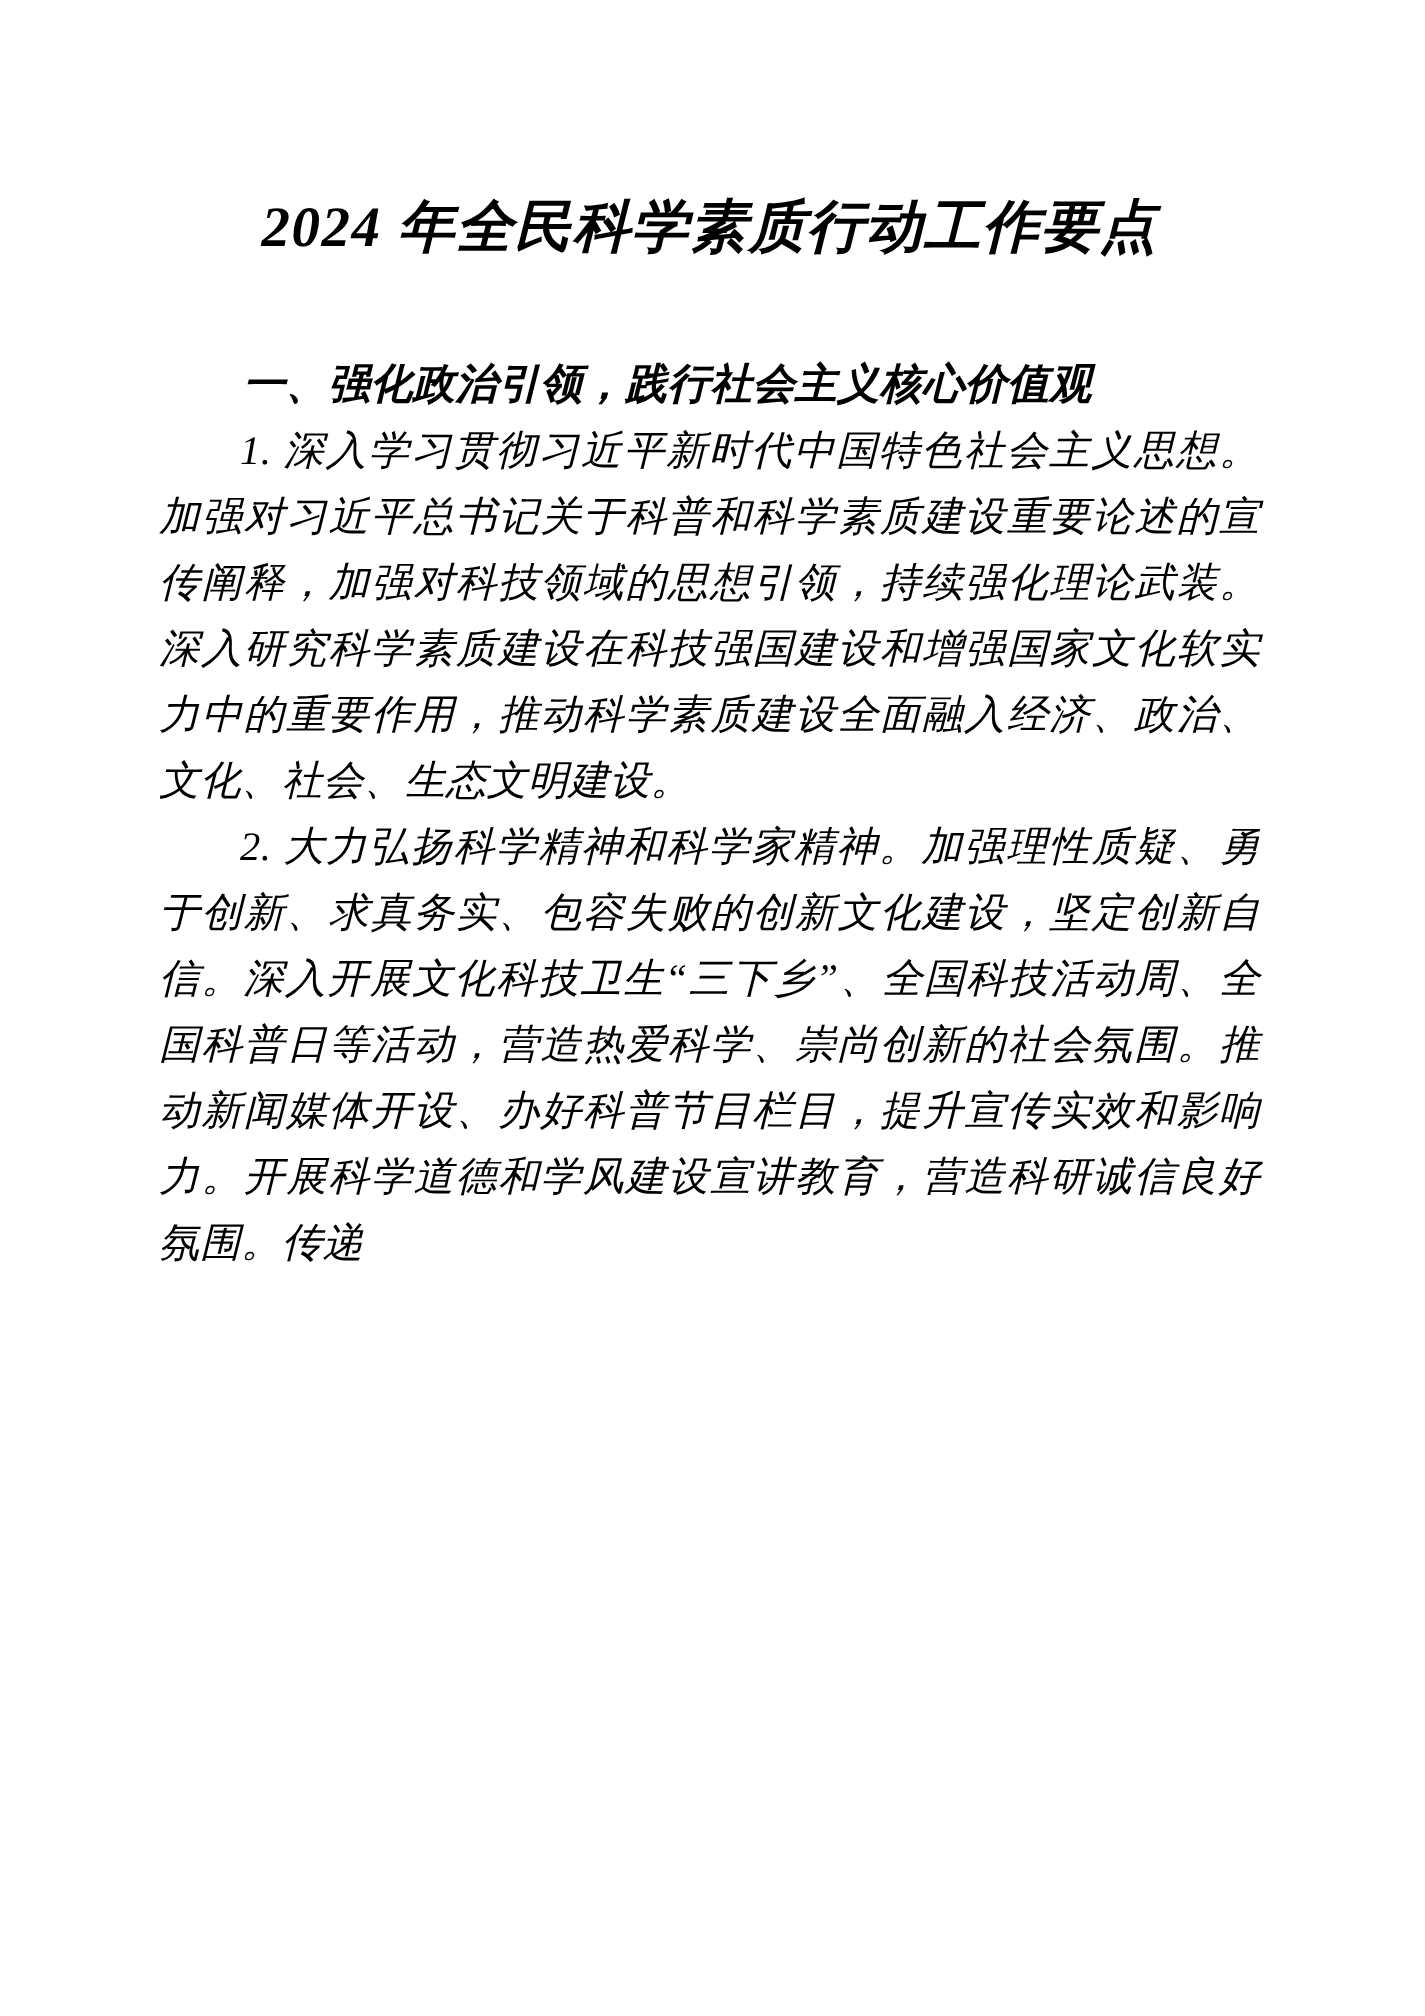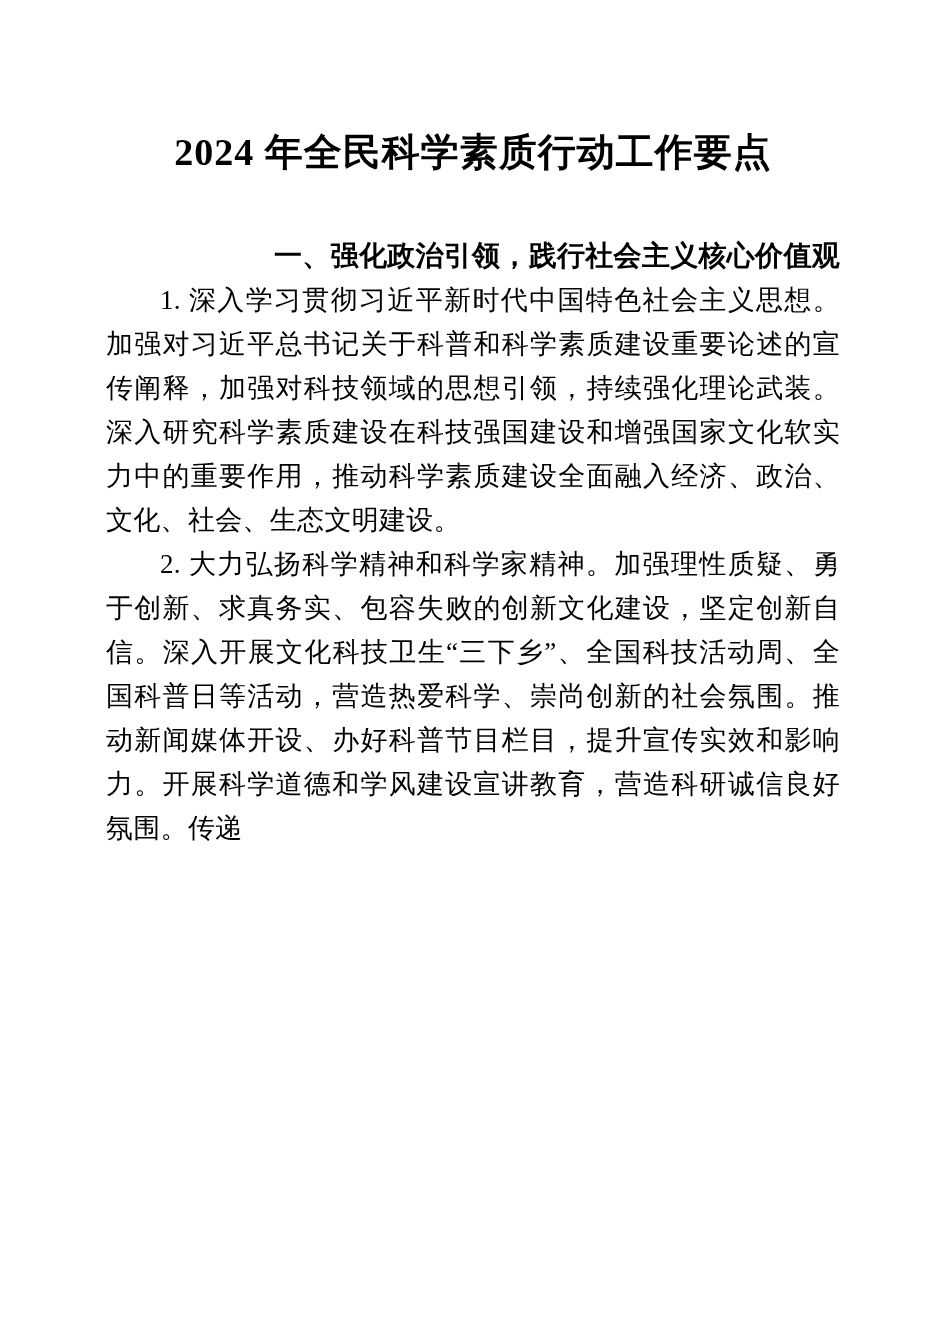--- a/index.html
+++ b/index.html
@@ -13,20 +13,21 @@
     overflow: hidden;
     color: #000000;
   }
   .page {
     box-sizing: border-box;
     width: 950px;
     height: 1012px;
     padding: 126px 110px 0 106px;
     background: #ffffff;
     font-family: "Liberation Serif", "DejaVu Serif", serif;
+    font-style: italic;
   }
   .doc-title {
     margin: 0 0 56px 0;
     text-align: center;
     font-size: 38px;
     line-height: 52px;
     font-weight: bold;
     font-family: "Liberation Serif", "DejaVu Serif", serif;
     letter-spacing: 1px;
     white-space: nowrap;
@@ -41,21 +42,21 @@
     margin: 0;
     text-indent: 2em;
   }
   .section-heading {
     margin: 0;
     text-indent: 2em;
     font-size: 28px;
     line-height: 44px;
     font-weight: bold;
     font-family: "Liberation Sans", "DejaVu Sans", sans-serif;
-    text-align: right;
+    text-align: left;
     white-space: nowrap;
   }
 </style>
 </head>
 <body>
 
 <div class="page">
   <h1 class="doc-title">2024 年全民科学素质行动工作要点</h1>
 
   <div class="doc-content">

